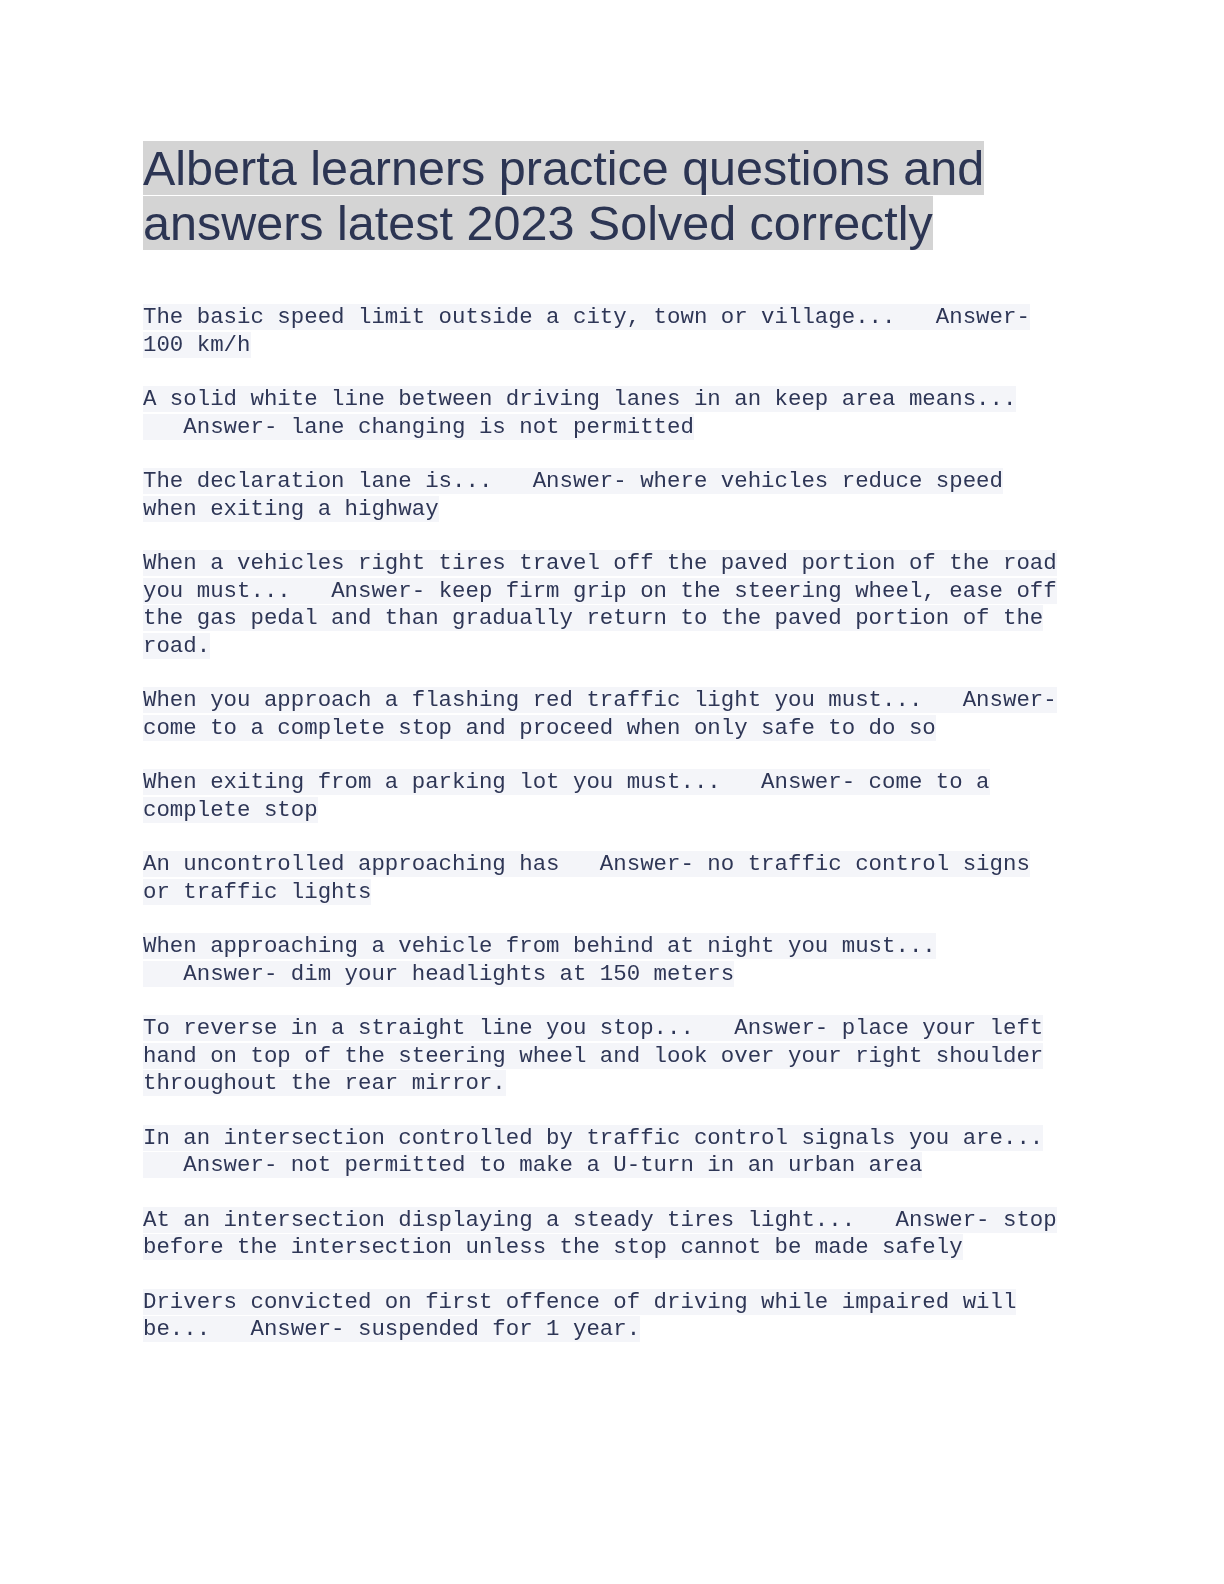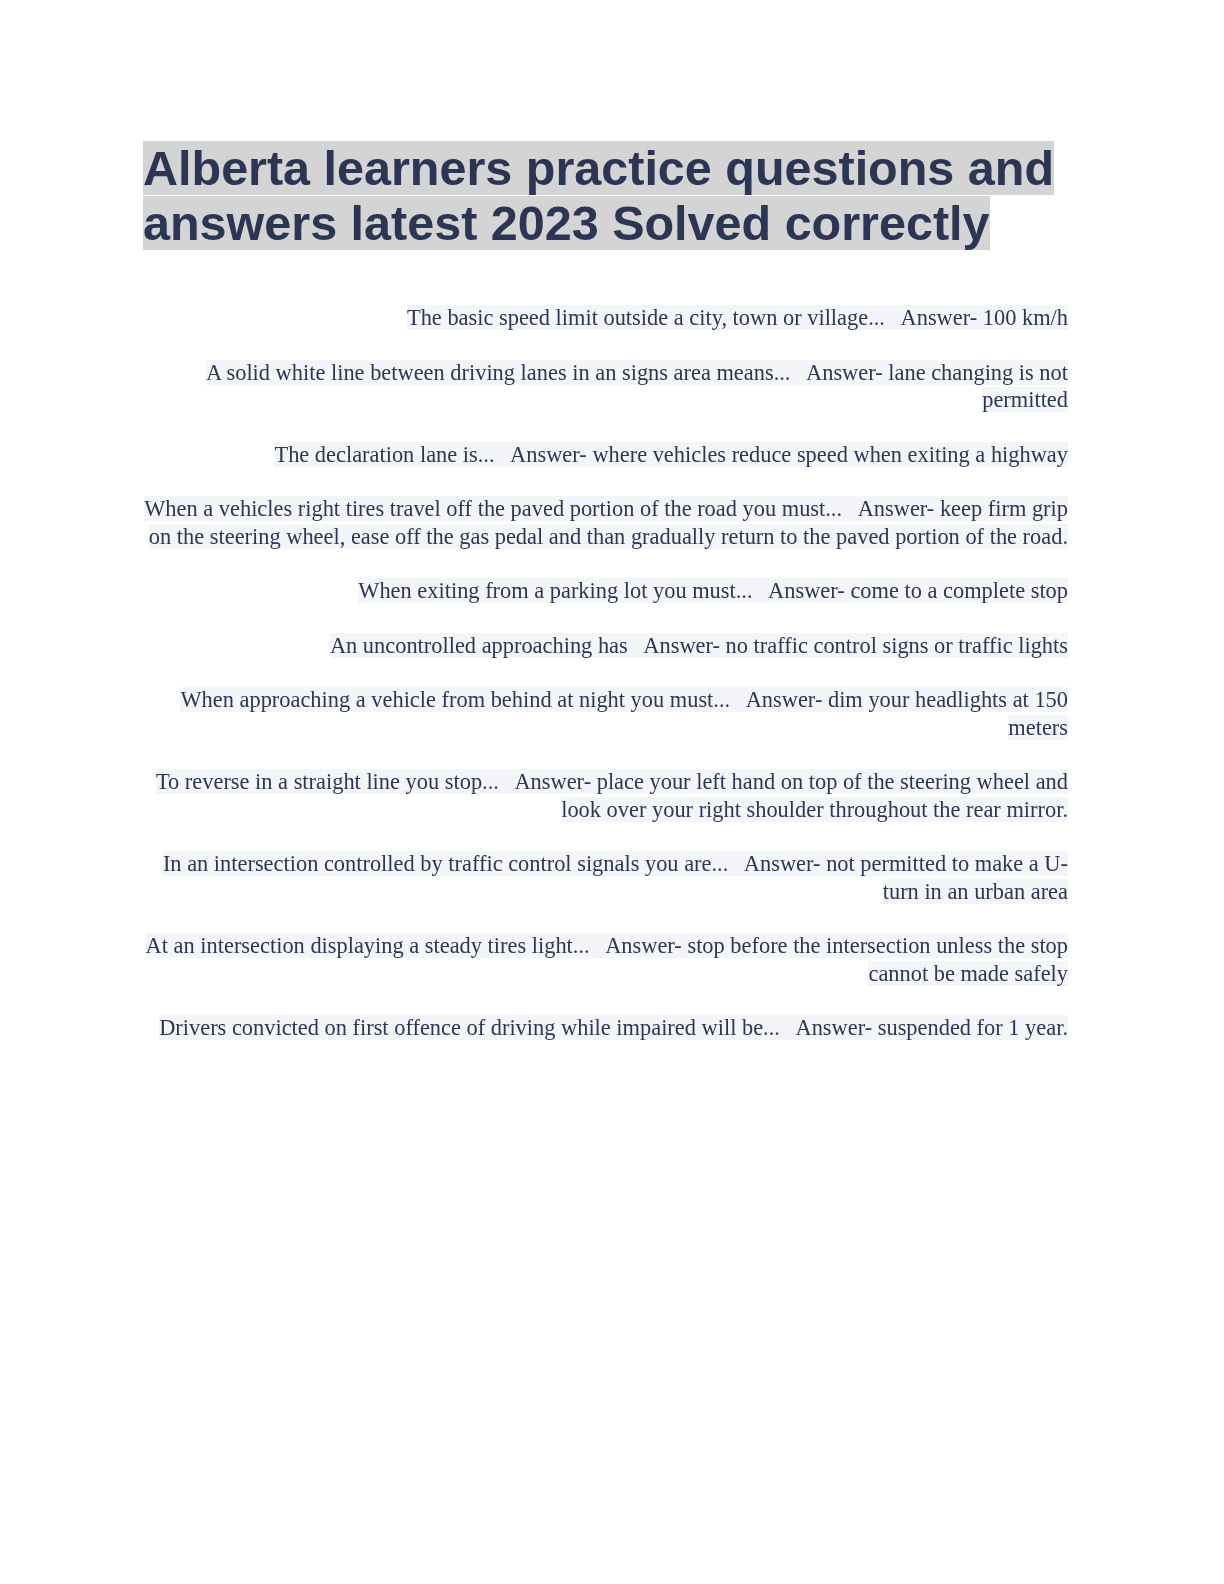--- a/index.html
+++ b/index.html
@@ -14,66 +14,66 @@
       overflow: hidden;
     }
     .page {
       position: absolute;
       left: 143px;
       top: 141px;
       width: 930px;
     }
     .title {
       font-family: "Liberation Sans", sans-serif;
-      font-weight: bold;
+      font-weight: normal;
       font-size: 48.5px;
       line-height: 55px;
       color: #2c3553;
       margin: 0;
       letter-spacing: 0px;
     }
     .title span.hl {
       background: #d4d4d4;
       box-decoration-break: clone;
       -webkit-box-decoration-break: clone;
     }
     .qa-list {
       margin-top: 53px;
     }
     .qa {
-      font-family: Liberation Serif, serif;
+      font-family: Liberation Mono, monospace;
       font-size: 22.4px;
       line-height: 27.5px;
       color: #2e3656;
       margin: 0 0 27px 0;
       width: 925px;
-      text-align: right;
     }
     .qa span.hl {
       background: #f4f5f9;
       box-decoration-break: clone;
       -webkit-box-decoration-break: clone;
     }
     .sep { white-space: pre; }
   </style>
 </head>
 <body>
 
 <div class="page">
   <h1 class="title"><span class="hl">Alberta learners practice questions and answers latest 2023 Solved correctly</span></h1>
 
   <div class="qa-list">
     <p class="qa"><span class="hl"><span>The basic speed limit outside a city, town or village...</span><span class="sep">   </span><span>Answer-</span> <span>100 km/h</span></span></p>
 
-    <p class="qa"><span class="hl"><span>A solid white line between driving lanes in an signs area means...</span><span class="sep">   </span><span>Answer-</span> <span>lane changing is not permitted</span></span></p>
+    <p class="qa"><span class="hl"><span>A solid white line between driving lanes in an keep area means...</span><span class="sep">   </span><span>Answer-</span> <span>lane changing is not permitted</span></span></p>
 
     <p class="qa"><span class="hl"><span>The declaration lane is...</span><span class="sep">   </span><span>Answer-</span> <span>where vehicles reduce speed when exiting a highway</span></span></p>
 
     <p class="qa"><span class="hl"><span>When a vehicles right tires travel off the paved portion of the road you must...</span><span class="sep">   </span><span>Answer-</span> <span>keep firm grip on the steering wheel, ease off the gas pedal and than gradually return to the paved portion of the road.</span></span></p>
 
+    <p class="qa"><span class="hl"><span>When you approach a flashing red traffic light you must...</span><span class="sep">   </span><span>Answer-</span> <span>come to a complete stop and proceed when only safe to do so</span></span></p>
 
     <p class="qa"><span class="hl"><span>When exiting from a parking lot you must...</span><span class="sep">   </span><span>Answer-</span> <span>come to a complete stop</span></span></p>
 
 
     <p class="qa"><span class="hl"><span>An uncontrolled approaching has</span><span class="sep">   </span><span>Answer-</span> <span>no traffic control signs or traffic lights</span></span></p>
 
     <p class="qa"><span class="hl"><span>When approaching a vehicle from behind at night you must...</span><span class="sep">   </span><span>Answer-</span> <span>dim your headlights at 150 meters</span></span></p>
 
 
     <p class="qa"><span class="hl"><span>To reverse in a straight line you stop...</span><span class="sep">   </span><span>Answer-</span> <span>place your left hand on top of the steering wheel and look over your right shoulder throughout the rear mirror.</span></span></p>

